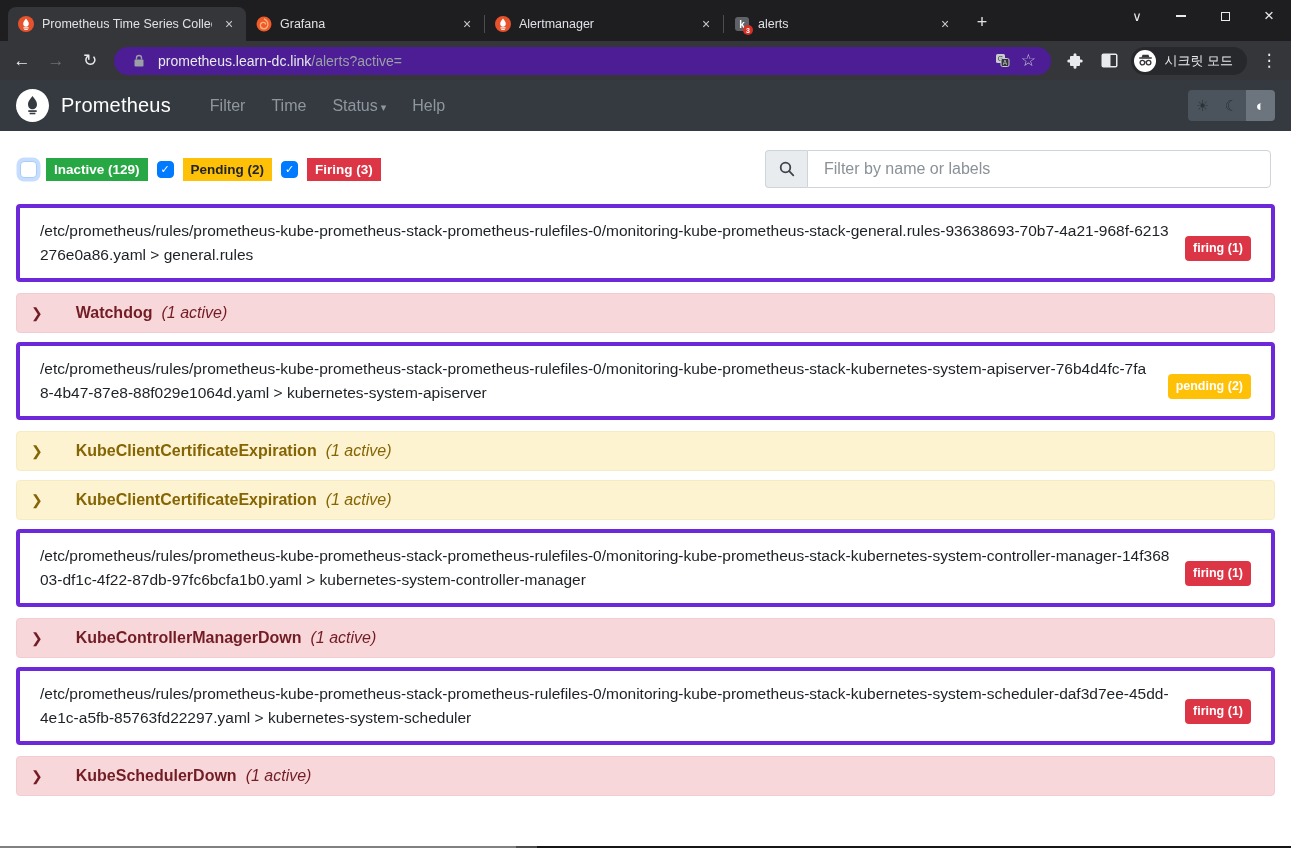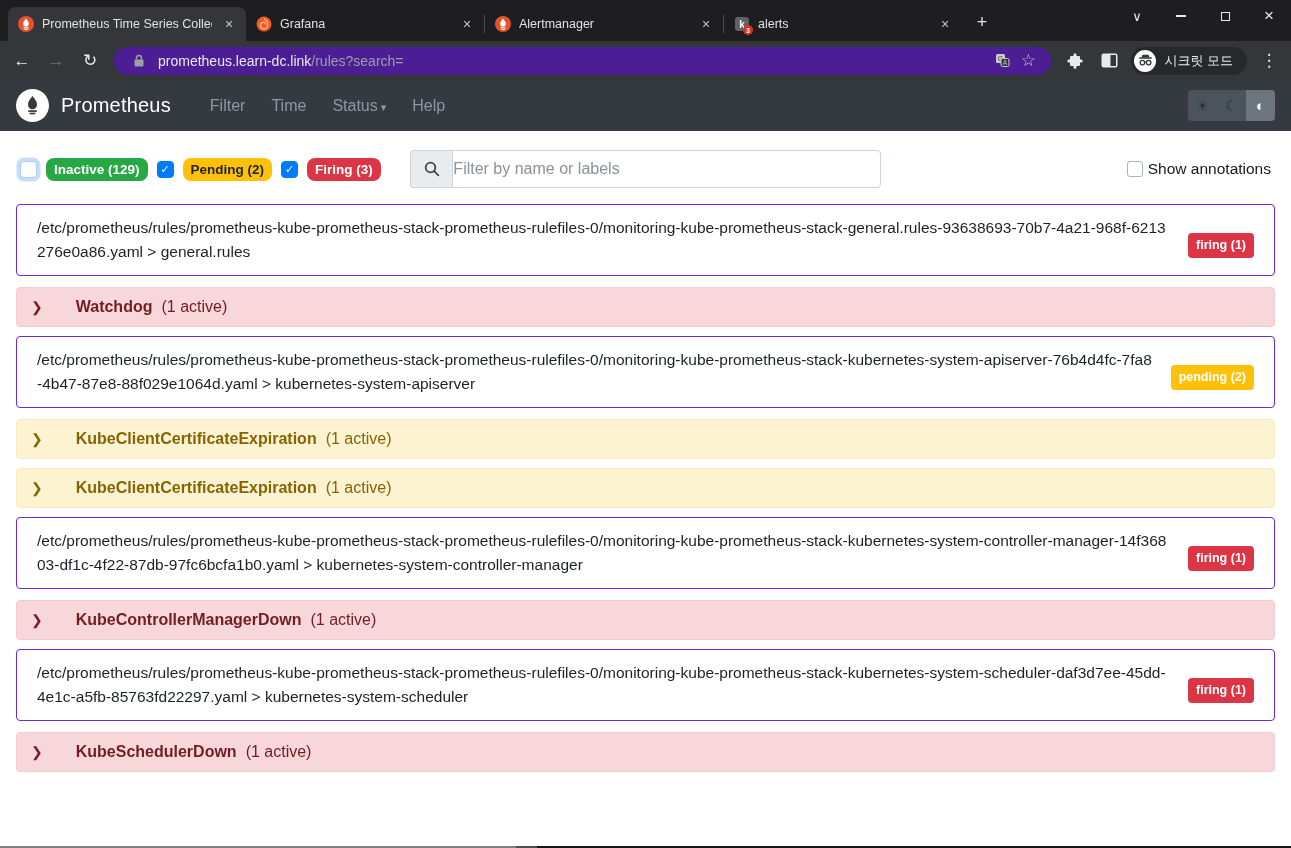--- a/index.html
+++ b/index.html
@@ -53,45 +53,45 @@
   .theme-btn.active { background:#6c757d; color:#fff; }
 
   
   .content { padding:17px 16px 0; background:#fff; }
   .filter-bar { display:flex; align-items:center; justify-content:space-between; margin:2px 4px 16px; }
   .left-filters { display:flex; align-items:center; gap:9px; width:420px; }
   .cb { width:17px; height:17px; border-radius:4px; border:1px solid #b6bdc4; background:#fff; flex:none;
         display:flex; align-items:center; justify-content:center; font-size:11px; color:#fff; }
   .cb.focused { border-color:#a9cdf5; box-shadow:0 0 0 3.5px rgba(130,180,255,.45); }
   .cb.checked { background:#007bff; border-color:#007bff; font-weight:bold; }
-  .state-badge { font-weight:700; font-size:13.5px; padding:4px 8px; border-radius:8px; color:#fff; white-space:nowrap; }
+  .state-badge { font-weight:700; font-size:13.5px; padding:4px 8px; border-radius:0; color:#fff; white-space:nowrap; }
   .bg-success { background:#28a745; }
   .bg-warning { background:#ffc107; color:#212529; }
   .bg-danger  { background:#dc3545; }
   .search-group { display:flex; height:38px; width:506px; }
   .search-prepend { width:42px; background:#e9ecef; border:1px solid #ced4da; border-right:0;
         border-radius:4px 0 0 4px; display:flex; align-items:center; justify-content:center; }
   .search-input { flex:1; border:1px solid #ced4da; border-radius:0 4px 4px 0; font-size:16px;
-        padding:0 0; color:#495057; outline:none; font-family:inherit; }
+        padding:0 16px; color:#495057; outline:none; font-family:inherit; }
   .search-input::placeholder { color:#8a9197; }
   .show-ann { display:flex; align-items:center; gap:5px; font-size:15.5px; color:#16181b; width:420px; justify-content:flex-end; }
   .ann-cb { width:16px; height:16px; border:1px solid #adb3ba; border-radius:3px; background:#fff; flex:none; }
 
-  .rule-card { border:1px solid #6d28d9; border-radius:4px; padding:11px 20px; display:flex; gap:14px;
+  .rule-card { border:4px solid #6d28d9; border-radius:4px; padding:11px 20px; display:flex; gap:14px;
         margin:0 0 11px; font-size:15.5px; line-height:1.55; color:#1d2125; }
   .rule-path { flex:1; word-break:break-all; }
   .rule-badge { align-self:flex-start; margin-top:17px; font-size:12.5px; font-weight:700; padding:3px 8px;
         border-radius:4px; color:#fff; white-space:nowrap; }
   .alert-row { border-radius:4px; padding:10px 14px; font-size:16px; margin:0 0 9px; display:flex;
         align-items:center; gap:9px; cursor:pointer; }
   .alert-row.danger { background:#f8d7da; color:#721c24; border:1px solid #f3ccd1; }
   .alert-row.warning { background:#fdf3d0; color:#856404; border:1px solid #f6ecc4; }
   .alert-chevron { font-weight:700; font-size:14px; }
   .alert-name { font-weight:700;margin-left:24px; }
-  .alert-count { font-weight:400; }
+  .alert-count { font-weight:400;font-style:italic; }
   .group { margin-bottom:6px; }
 
   .bottom-strip { position:fixed; left:0; bottom:0; width:100%; height:2px;
         background:linear-gradient(90deg,#808080 0 40%,#4e4e4e 40% 41.6%,#161616 41.6% 100%); }
 
   svg { display:block; }
 </style>
 </head>
 <body>
 
@@ -162,21 +162,21 @@
   <div class="tb-btn disabled">→</div>
   <div class="tb-btn">↻</div>
   <div class="omnibox">
     <span class="omni-icon" style="margin-right:6px;">
       <svg width="12" height="13" viewBox="0 0 12 13">
           <rect x="1.5" y="5.5" width="9" height="7" rx="1" fill="#9aa0a6"></rect>
           <path d="M3.5 5.5V4a2.5 2.5 0 0 1 5 0v1.5" fill="none" stroke="#9aa0a6" stroke-width="1.4"></path>
         </svg>
     </span>
     <span class="omni-host">prometheus.learn-dc.link</span>
-      <span class="omni-path">/rules?search=</span>
+      <span class="omni-path">/alerts?active=</span>
     <span class="omni-spacer"></span>
     <span class="omni-icon">
       <svg width="15" height="15" viewBox="0 0 15 15">
           <rect x="1" y="1" width="9" height="9" rx="1.5" fill="#c8cbcf"></rect>
           <text x="5.5" y="8.2" font-size="7" fill="#35363a" text-anchor="middle" font-family="Liberation Sans,sans-serif">G</text>
           <rect x="6" y="5.5" width="8" height="8" rx="1.5" fill="#35363a" stroke="#c8cbcf" stroke-width="1"></rect>
           <text x="10" y="11.8" font-size="6.5" fill="#c8cbcf" text-anchor="middle" font-family="Liberation Sans,sans-serif">A</text>
         </svg>
     </span>
     <span class="omni-icon" style="font-size:17px;">☆</span>
@@ -248,24 +248,20 @@
     </div>
     <div class="search-group">
       <div class="search-prepend">
         <svg width="16" height="16" viewBox="0 0 16 16">
             <circle cx="6.5" cy="6.5" r="4.8" fill="none" stroke="#3e444a" stroke-width="1.8"></circle>
             <line x1="10.2" y1="10.2" x2="14.3" y2="14.3" stroke="#3e444a" stroke-width="1.8" stroke-linecap="round"></line>
           </svg>
       </div>
       <input class="search-input" placeholder="Filter by name or labels" style="">
     </div>
-    <div class="show-ann">
-      <span class="ann-cb"></span>
-      <span>Show annotations</span>
-    </div>
   </div>
 
   <div class="group">
     <div class="rule-card">
       <div class="rule-path">/etc/prometheus/rules/prometheus-kube-prometheus-stack-prometheus-rulefiles-0/monitoring-kube-prometheus-stack-general.rules-93638693-70b7-4a21-968f-6213276e0a86.yaml &gt; general.rules</div>
       <span class="rule-badge bg-danger">firing (1)</span>
     </div>
     <div class="alert-row danger">
       <span class="alert-chevron">❯</span>
       <span class="alert-name">Watchdog</span>

